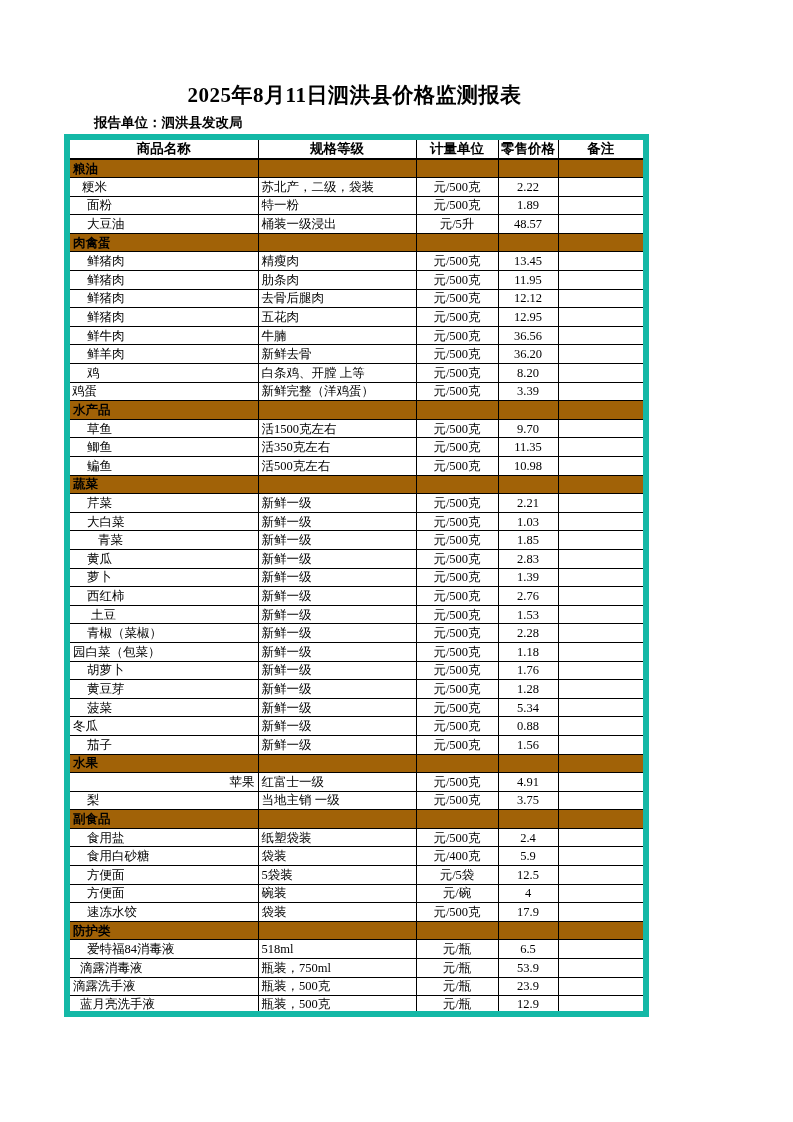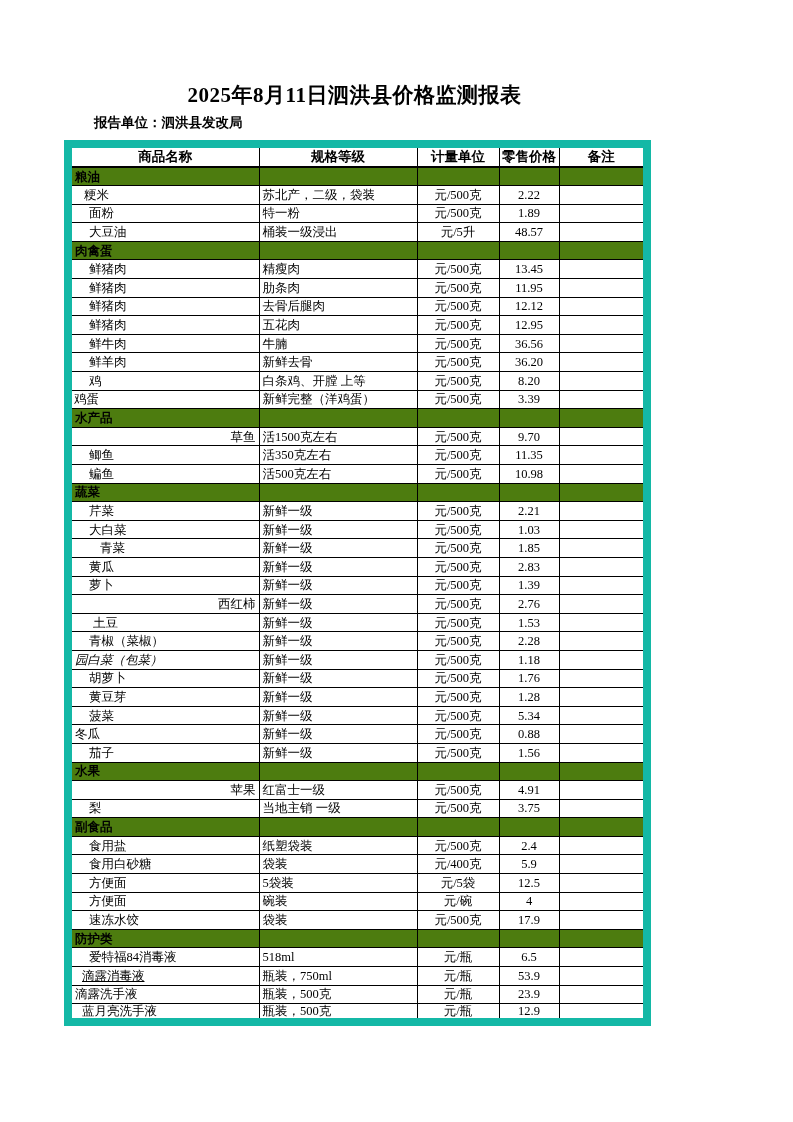--- a/index.html
+++ b/index.html
@@ -22,25 +22,25 @@
     white-space:nowrap;
   }
   .report-unit {
     margin-top:6px;
     padding-left:30px;
     font-size:13.5px;
     font-weight:bold;
     line-height:17px;
   }
   table.price-table {
-    margin-top:9px;
+    margin-top:3px;
     border-collapse:collapse;
     table-layout:fixed;
     width:581px;
-    border:8px solid #14b8a6;
+    border:6px solid #14b8a6;
   }
   table.price-table th {
     border:1px solid #000;
     border-bottom:2px solid #000;
     font-size:13.5px;
     font-weight:bold;
     height:20px;
     text-align:center;
     overflow:hidden;
     white-space:nowrap;
@@ -50,21 +50,21 @@
     height:18.6px;
     font-size:12.5px;
     line-height:14px;
     padding:0 3px;
     overflow:hidden;
     white-space:nowrap;
     vertical-align:middle;
   }
   td.c-unit, td.c-price { text-align:center; }
   td.c-name, td.c-spec, td.c-note { text-align:left; }
-  tr.section td { background:#4d7c0f; }
+  tr.section td { background:#a16207; }
   tr.section td.c-name { font-weight:bold; }
 </style>
 </head>
 <body>
 
 <div class="sheet">
   <div class="content">
     <div class="title">2025年8月11日泗洪县价格监测报表</div>
     <div class="report-unit">报告单位：泗洪县发改局</div>
     <table class="price-table">
@@ -177,21 +177,21 @@
             <td class="c-note"></td>
           </tr>
           <tr class="section">
             <td class="c-name">水产品</td>
             <td class="c-spec"></td>
             <td class="c-unit"></td>
             <td class="c-price"></td>
             <td class="c-note"></td>
           </tr>
           <tr class="item">
-            <td class="c-name" style="padding-left: 17px; text-align: right;">草鱼</td>
+            <td class="c-name" style="padding-left: 17px;">草鱼</td>
             <td class="c-spec">活1500克左右</td>
             <td class="c-unit">元/500克</td>
             <td class="c-price">9.70</td>
             <td class="c-note"></td>
           </tr>
           <tr class="item">
             <td class="c-name" style="padding-left: 17px;">鲫鱼</td>
             <td class="c-spec">活350克左右</td>
             <td class="c-unit">元/500克</td>
             <td class="c-price">11.35</td>
@@ -240,42 +240,42 @@
             <td class="c-note"></td>
           </tr>
           <tr class="item">
             <td class="c-name" style="padding-left: 17px;">萝卜</td>
             <td class="c-spec">新鲜一级</td>
             <td class="c-unit">元/500克</td>
             <td class="c-price">1.39</td>
             <td class="c-note"></td>
           </tr>
           <tr class="item">
-            <td class="c-name" style="padding-left: 17px; text-align: right;">西红柿</td>
+            <td class="c-name" style="padding-left: 17px;">西红柿</td>
             <td class="c-spec">新鲜一级</td>
             <td class="c-unit">元/500克</td>
             <td class="c-price">2.76</td>
             <td class="c-note"></td>
           </tr>
           <tr class="item">
             <td class="c-name" style="padding-left: 21px; font-family: Liberation Serif, serif;">土豆</td>
             <td class="c-spec">新鲜一级</td>
             <td class="c-unit">元/500克</td>
             <td class="c-price">1.53</td>
             <td class="c-note"></td>
           </tr>
           <tr class="item">
             <td class="c-name" style="padding-left: 17px;">青椒（菜椒）</td>
             <td class="c-spec">新鲜一级</td>
             <td class="c-unit">元/500克</td>
             <td class="c-price">2.28</td>
             <td class="c-note"></td>
           </tr>
           <tr class="item">
-            <td class="c-name" style="padding-left: 3px; font-style: italic;">园白菜（包菜）</td>
+            <td class="c-name" style="padding-left: 3px;">园白菜（包菜）</td>
             <td class="c-spec">新鲜一级</td>
             <td class="c-unit">元/500克</td>
             <td class="c-price">1.18</td>
             <td class="c-note"></td>
           </tr>
           <tr class="item">
             <td class="c-name" style="padding-left: 17px;">胡萝卜</td>
             <td class="c-spec">新鲜一级</td>
             <td class="c-unit">元/500克</td>
             <td class="c-price">1.76</td>
@@ -380,21 +380,21 @@
             <td class="c-note"></td>
           </tr>
           <tr class="item">
             <td class="c-name" style="padding-left: 17px;">爱特福84消毒液</td>
             <td class="c-spec">518ml</td>
             <td class="c-unit">元/瓶</td>
             <td class="c-price">6.5</td>
             <td class="c-note"></td>
           </tr>
           <tr class="item">
-            <td class="c-name" style="padding-left: 10px; text-decoration: underline;">滴露消毒液</td>
+            <td class="c-name" style="padding-left: 10px;">滴露消毒液</td>
             <td class="c-spec">瓶装，750ml</td>
             <td class="c-unit">元/瓶</td>
             <td class="c-price">53.9</td>
             <td class="c-note"></td>
           </tr>
           <tr class="item">
             <td class="c-name" style="padding-left: 3px;">滴露洗手液</td>
             <td class="c-spec">瓶装，500克</td>
             <td class="c-unit">元/瓶</td>
             <td class="c-price">23.9</td>

